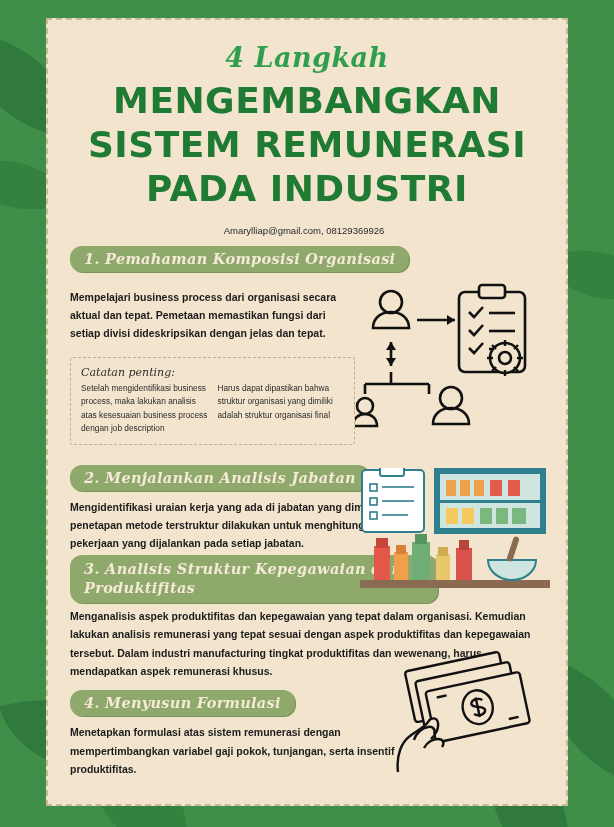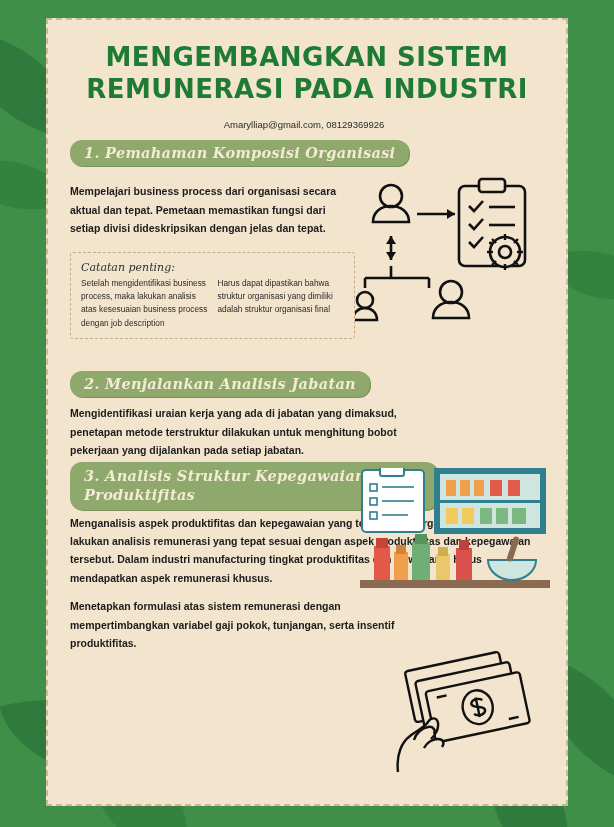--- a/index.html
+++ b/index.html
@@ -53,21 +53,21 @@
     font-family: "DejaVu Serif", serif;
     font-style: italic;
     font-weight: bold;
     font-size: 27px;
     color: #2f9e4f;
     letter-spacing: 0.5px;
   }
   .t-main {
     font-family: "DejaVu Sans", sans-serif;
     font-weight: bold;
-    font-size: 26px;
+    font-size: 36px;
     line-height: 1.22;
     color: #1f7a33;
     letter-spacing: 0.5px;
     margin-top: 6px;
     text-transform: uppercase;
   }
   .contact {
     text-align: center;
     font-size: 9.5px;
     color: #2a2a2a;
@@ -113,21 +113,21 @@
   .note-title {
     font-family: "DejaVu Serif", serif;
     font-style: italic;
     font-size: 11px;
     color: #2f2f2f;
     margin-bottom: 3px;
   }
   .note-cols { display: flex; gap: 10px; }
   .note-col { flex: 1; font-size: 8.3px; line-height: 1.62; color: #2a2a2a; }
 
-  .sec2 { margin-top: 22px; }
+  .sec2 { margin-top: 10px; }
   .sec2-text { width: 330px; margin-top: 7px; }
   .sec3 { margin-top: 2px; }
   .sec3-text { margin-top: 4px; }
   .sec4 { margin-top: 10px; }
   .sec4-text { width: 330px; margin-top: 7px; }
   svg { display: block; }
 
   .pharmacy-art {
     position: absolute;
     right: 16px;
@@ -152,20 +152,21 @@
   <div class="leaf l2"></div>
   <div class="leaf l3"></div>
   <div class="leaf l4"></div>
   <div class="leaf l5"></div>
   <div class="leaf l6"></div>
   <div class="leaf l7"></div>
 
   <div class="card">
 
     <div class="title-block">
+      <div class="t-sub">4 Langkah</div>
       <div class="t-main">MENGEMBANGKAN SISTEM REMUNERASI PADA INDUSTRI</div>
     </div>
 
     <div class="contact">Amarylliap@gmail.com, 08129369926</div>
 
     <div class="sec1">
       <div class="step-label">1. Pemahaman Komposisi Organisasi</div>
       <div class="sec1-row">
         <div class="sec1-left">
           <div class="body-text" style="margin-top:8px;">Mempelajari business process dari organisasi secara aktual dan tepat. Pemetaan memastikan fungsi dari setiap divisi dideskripsikan dengan jelas dan tepat.</div>
@@ -231,20 +232,21 @@
       <div class="step-label">2. Menjalankan Analisis Jabatan</div>
       <div class="body-text sec2-text">Mengidentifikasi uraian kerja yang ada di jabatan yang dimaksud, penetapan metode terstruktur dilakukan untuk menghitung bobot pekerjaan yang dijalankan pada setiap jabatan.</div>
     </div>
 
     <div class="sec3">
       <div class="step-label wide">3. Analisis Struktur Kepegawaian dan Produktifitas</div>
       <div class="body-text sec3-text">Menganalisis aspek produktifitas dan kepegawaian yang tepat dalam organisasi. Kemudian lakukan analisis remunerasi yang tepat sesuai dengan aspek produktifitas dan kepegawaian tersebut. Dalam industri manufacturing tingkat produktifitas dan wewenang, harus mendapatkan aspek remunerasi khusus.</div>
     </div>
 
     <div class="sec4">
+      <div class="step-label">4. Menyusun Formulasi</div>
       <div class="body-text sec4-text">Menetapkan formulasi atas sistem remunerasi dengan mempertimbangkan variabel gaji pokok, tunjangan, serta insentif produktifitas.</div>
     </div>
 
     <div class="pharmacy-art">
       <svg width="190" height="150" viewBox="0 0 190 150">
 
         <rect x="2" y="2" width="62" height="62" rx="4" fill="#ffffff" stroke="#2f7f8f" stroke-width="2"></rect>
         <rect x="20" y="-2" width="24" height="10" rx="2" fill="#ffffff" stroke="#2f7f8f" stroke-width="2"></rect>
         <g stroke="#2f7f8f" stroke-width="1.6" fill="none">
           <rect x="10" y="16" width="7" height="7"></rect>

